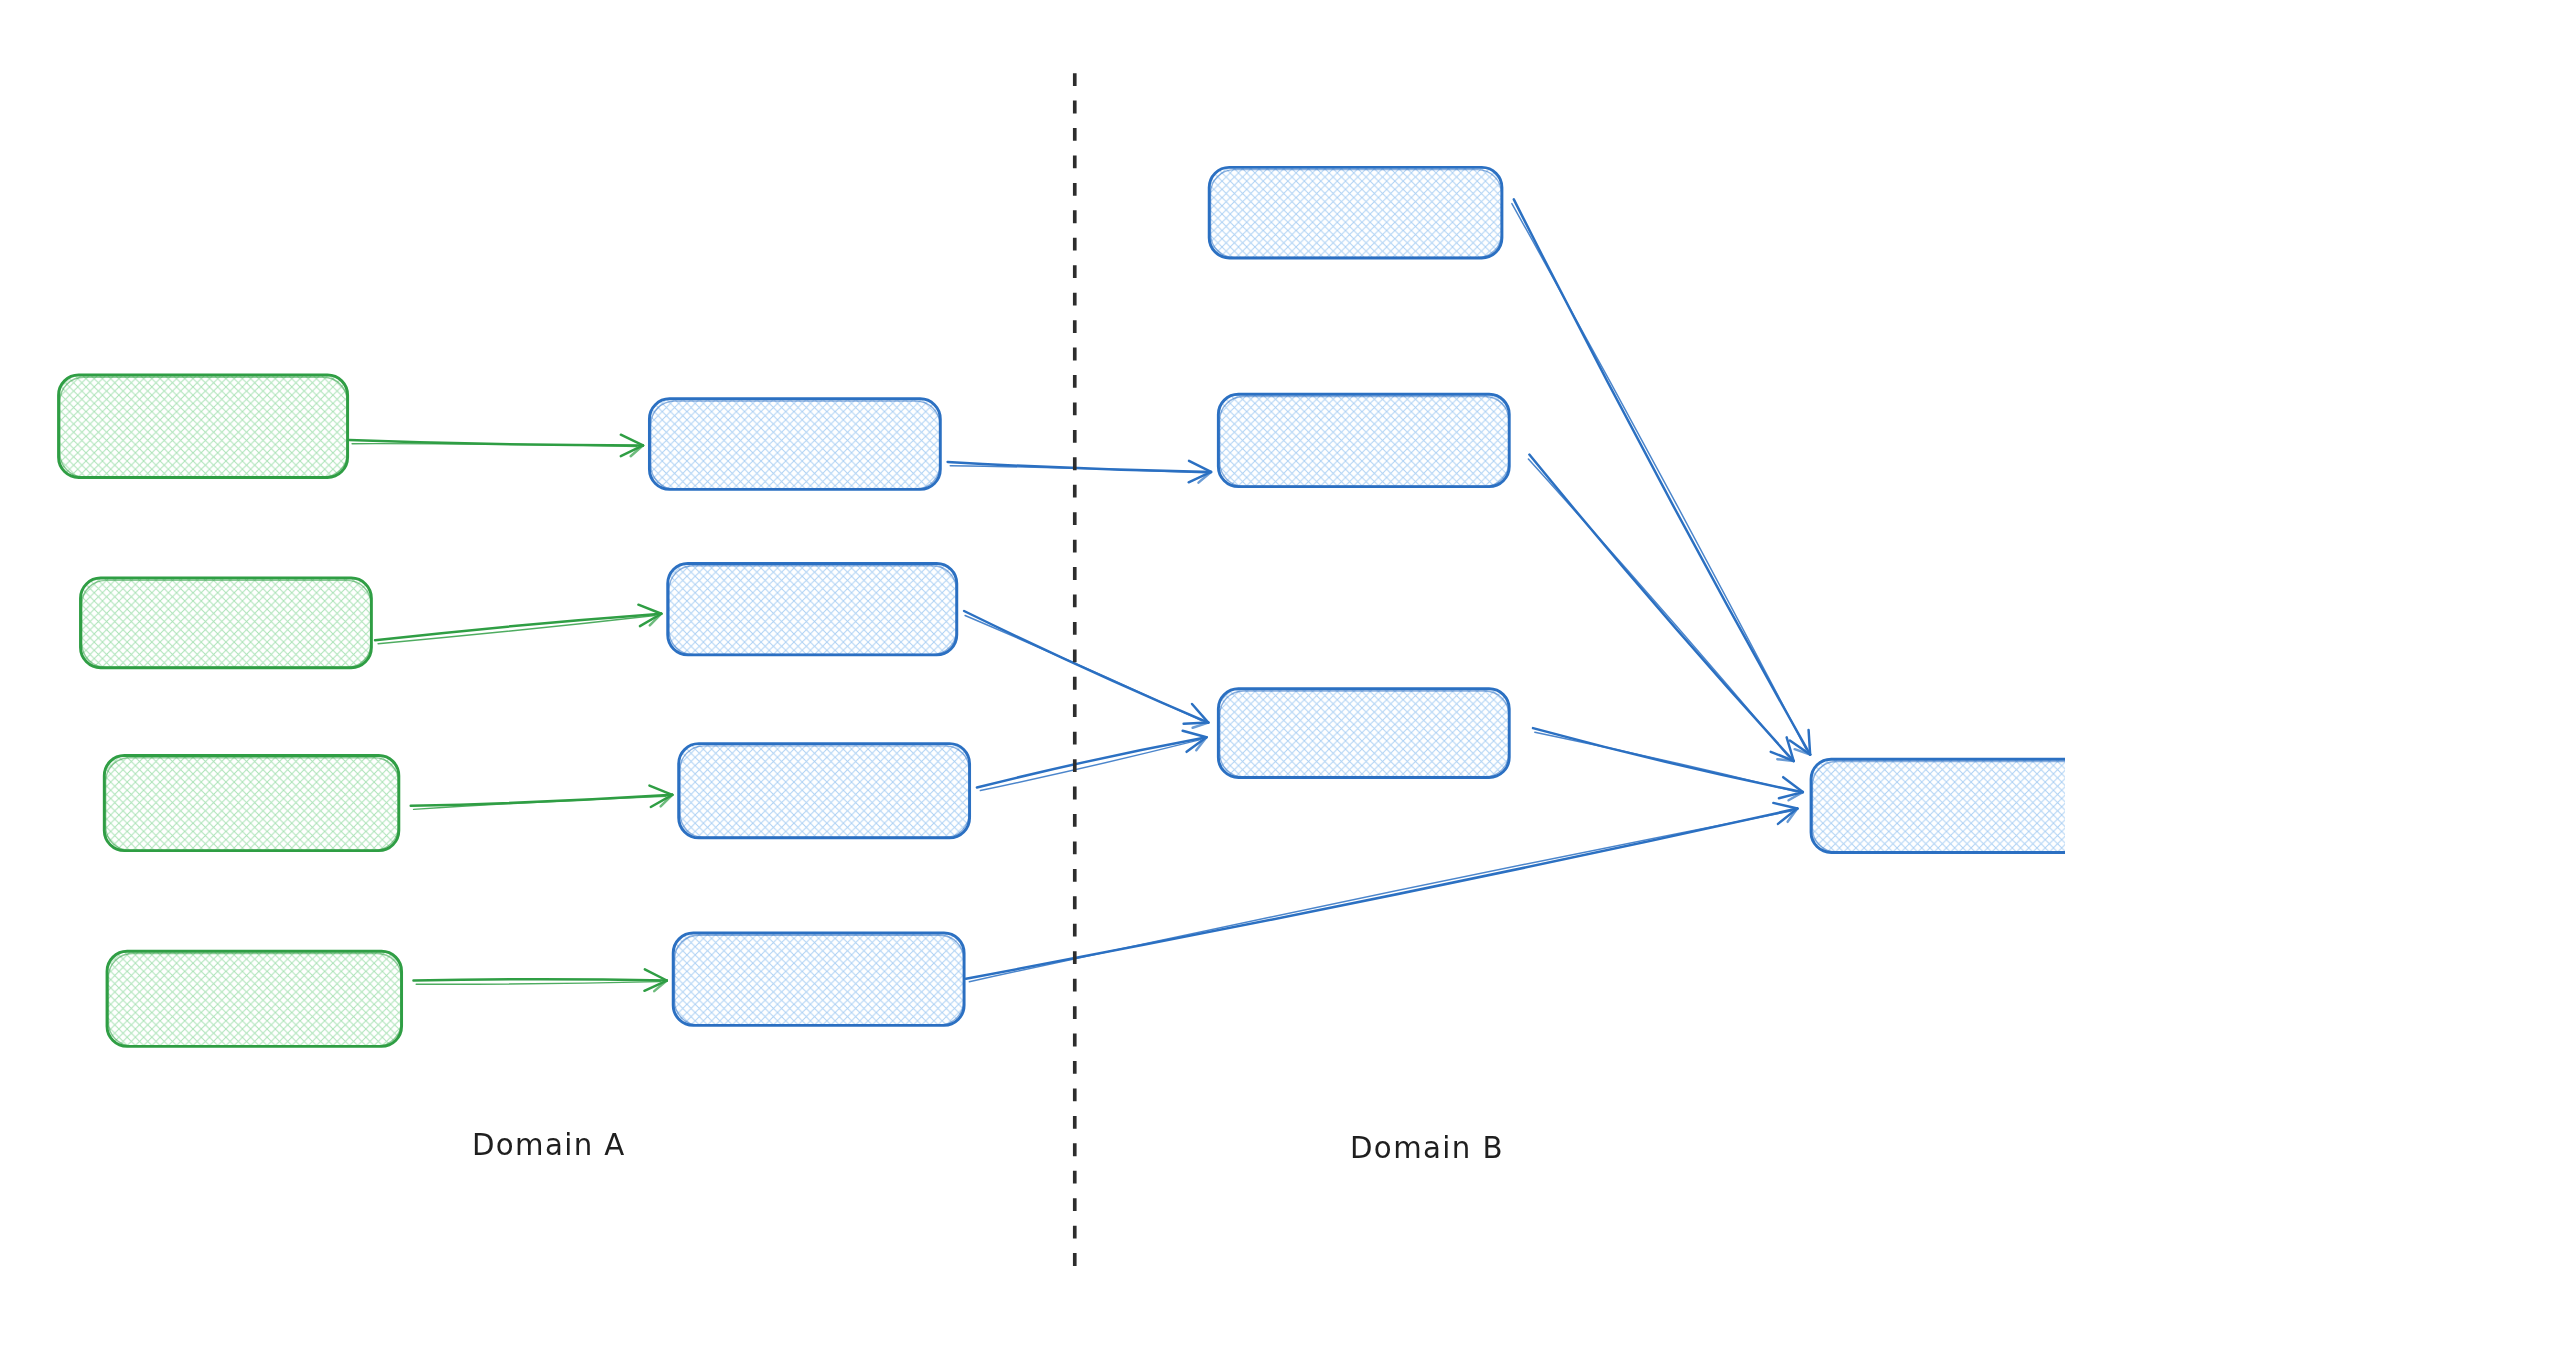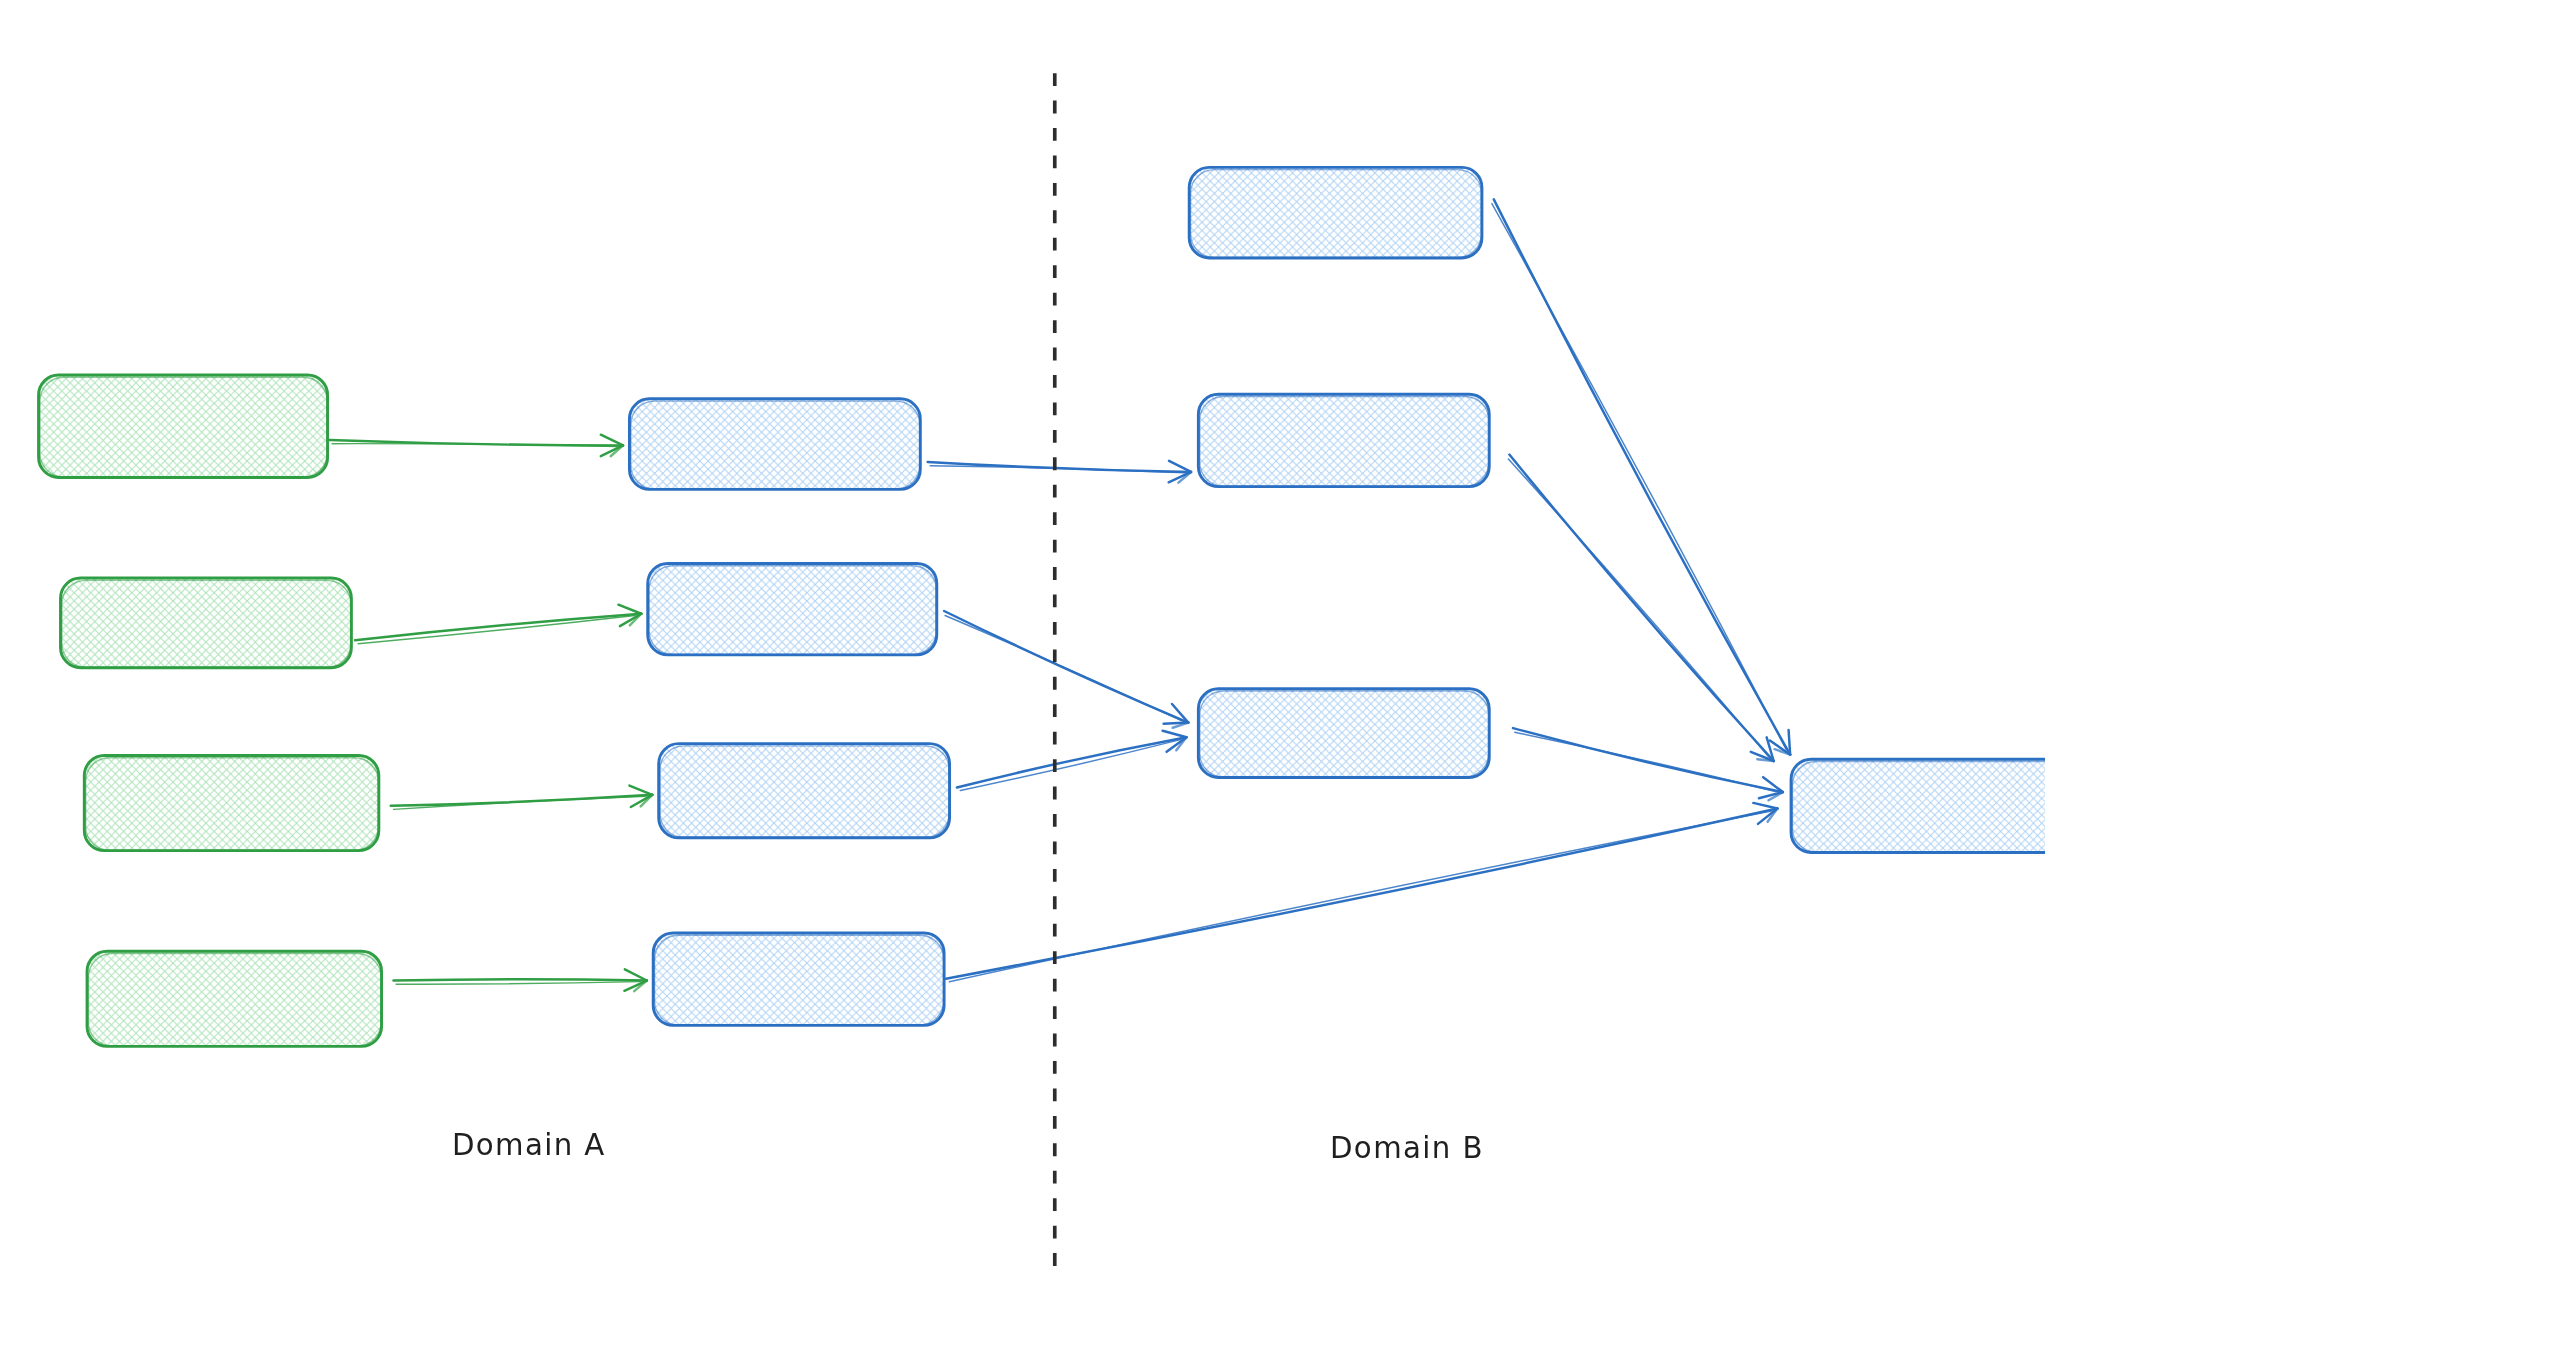--- a/index.html
+++ b/index.html
@@ -6,20 +6,21 @@
     margin: 0;
     padding: 0;
     background: #ffffff;
   }
   .canvas-wrap {
     width: 2045px;
     height: 1372px;
     position: relative;
     background: #ffffff;
     overflow: hidden;
+    padding-left: 20px;
   }
   svg#diagram {
     display: block;
     width: 2576px;
     height: 1372px;
   }
   .domain-label {
     font-family: "DejaVu Sans", sans-serif;
     font-size: 32px;
     letter-spacing: 1.5px;

